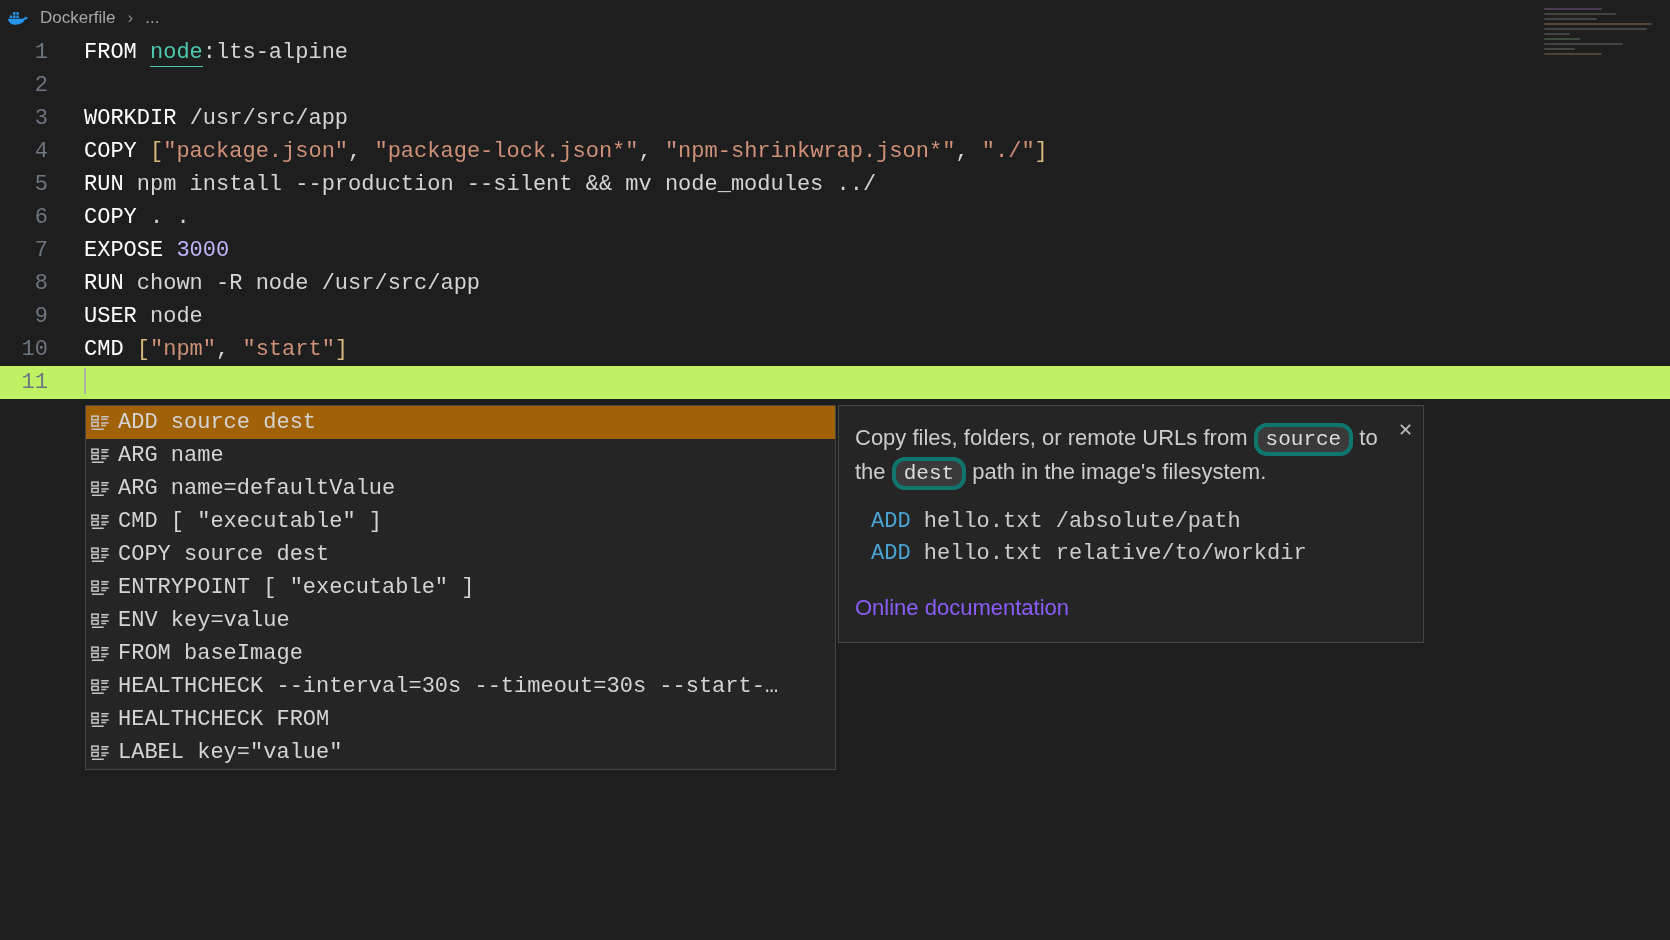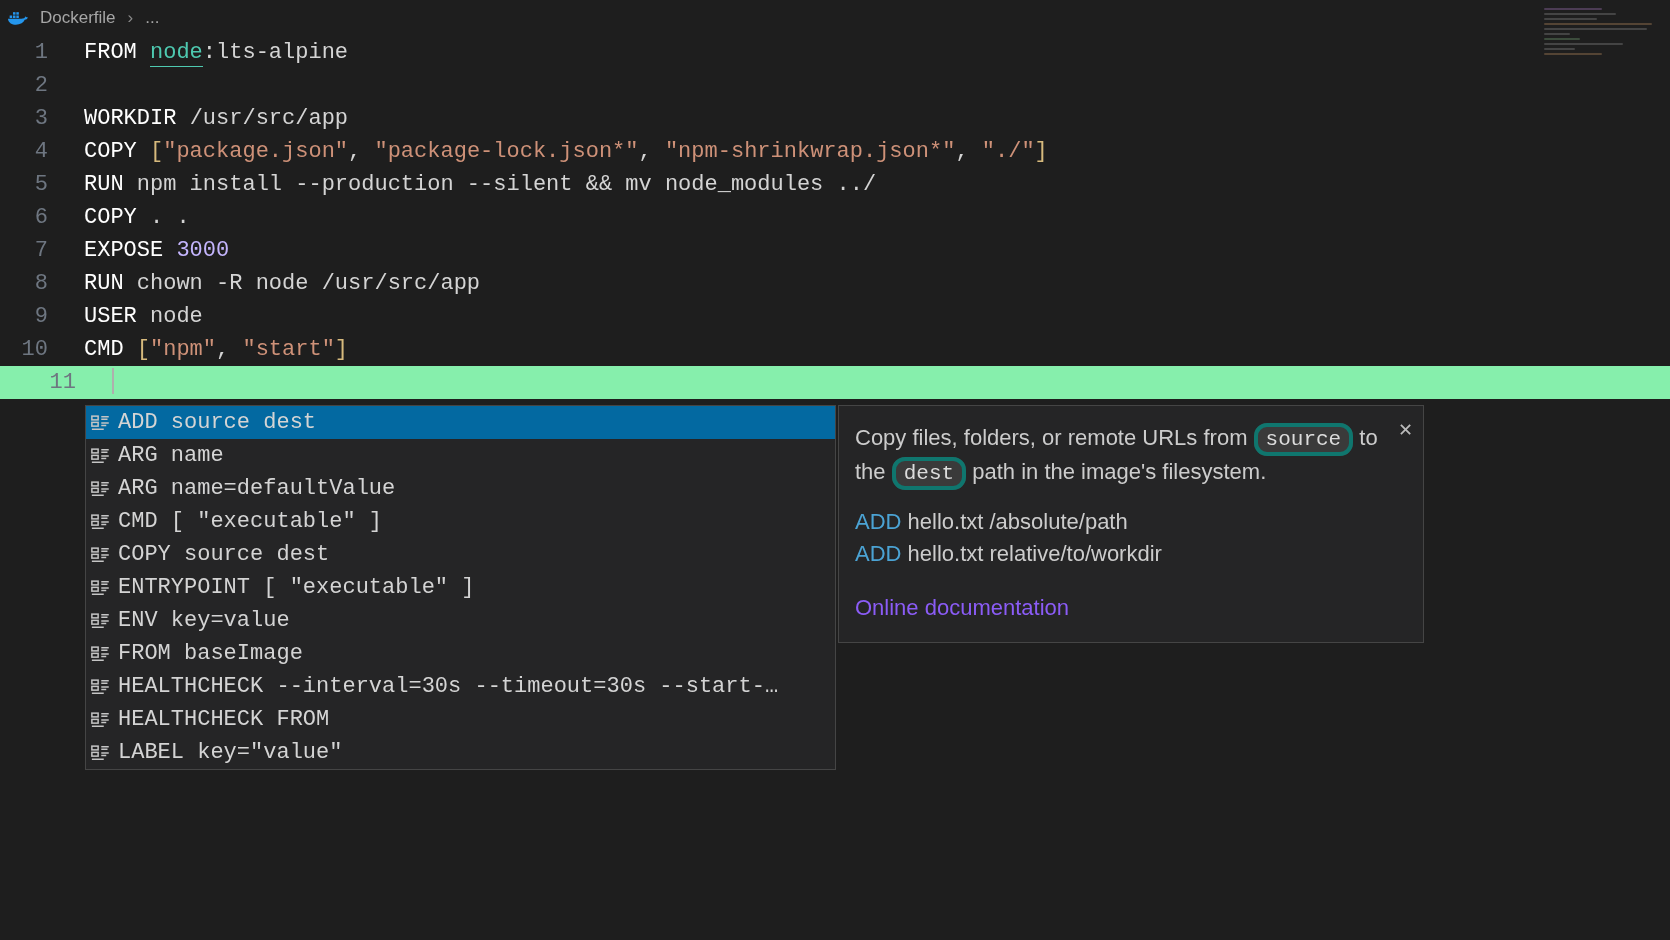--- a/index.html
+++ b/index.html
@@ -17,39 +17,39 @@
   .gutter { width: 62px; text-align: right; color: #6e7681; padding-right: 14px; user-select: none; }
   .content { padding-left: 22px; white-space: pre; }
   .tok-kw { color: #ffffff; }
   .tok-id { color: #4ec9b0; }
   .tok-plain { color: #d4d4d4; }
   .tok-str { color: #ce9178; }
   .tok-num { color: #c4b5fd; }
   .tok-brk { color: #d7ba7d; }
   .tok-punc { color: #d4d4d4; }
   .underline { border-bottom: 1px solid #4ec9b0; padding-bottom: 1px; }
-  .current-row { background: #86efac; padding-left: 28px; }
+  .current-row { background: #bef264; }
   .cursor { display: inline-block; width: 2px; height: 26px; background: #aeafad; vertical-align: middle; margin-top: -3px; }
 
   
   .minimap { position: absolute; top: 8px; right: 6px; width: 120px; height: 200px; opacity: 0.5; pointer-events: none; }
   .minimap .mline { height: 2px; margin-bottom: 3px; border-radius: 1px; }
 
   
   .suggest { position: absolute; left: 85px; top: 405px; width: 751px; background: #252526; border: 1px solid #454545; font-family: Consolas, "Courier New", monospace; font-size: 22px; line-height: 33px; }
   .sug-row { display: flex; align-items: center; height: 33px; padding-left: 4px; gap: 8px; cursor: pointer; }
-  .sug-row.selected { background: #0369a1; }
+  .sug-row.selected { background: #a16207; }
   .sug-row .snip-icon { display: inline-flex; }
   .sug-label { color: #d4d4d4; white-space: pre; overflow: hidden; text-overflow: ellipsis; }
 
   
   .docs { position: absolute; left: 838px; top: 405px; width: 586px; background: #252526; border: 1px solid #454545; padding: 16px 14px 18px 16px; font-size: 22px; line-height: 32px; color: #cccccc; }
   .docs .close { position: absolute; top: 8px; right: 10px; font-size: 18px; color: #bbbbbb; cursor: pointer; }
   .docs .code-chip { background: #3a3a3a; border: 4px solid #0f766e; border-radius: 13px; padding: 1px 8px; font-family: Liberation Mono, monospace; font-size: 21px; color: #dcdcdc; }
-  .docs .ex { font-family: Liberation Sans, sans-serif; white-space: pre; margin-top: 16px; }
+  .docs .ex { font-family: Liberation Mono, monospace; white-space: pre; margin-top: 16px; margin-left: 16px; }
   .docs .ex .kw { color: #4ba3d4; }
   .docs .link { display: block; margin-top: 22px; color: #8b5cf6; cursor: pointer; }
 </style>
 </head>
 <body>
 
 <div class="editor">
 
   <div class="breadcrumb">
     <span class="docker-icon">

